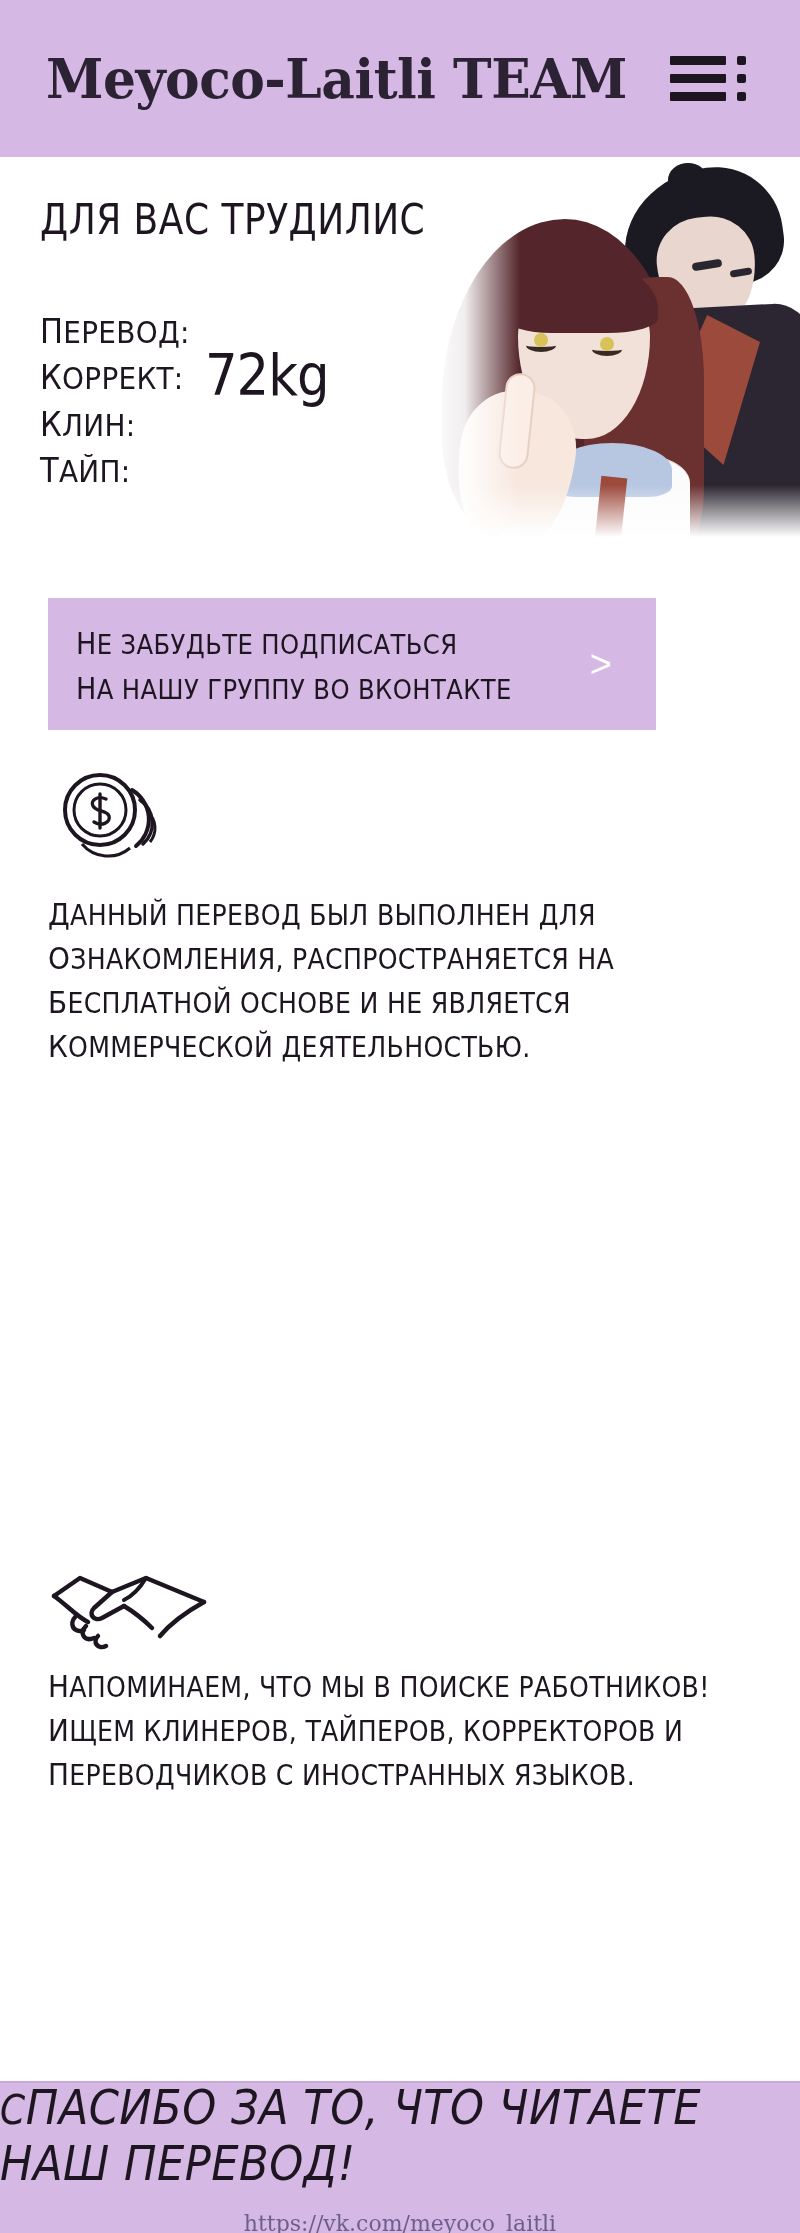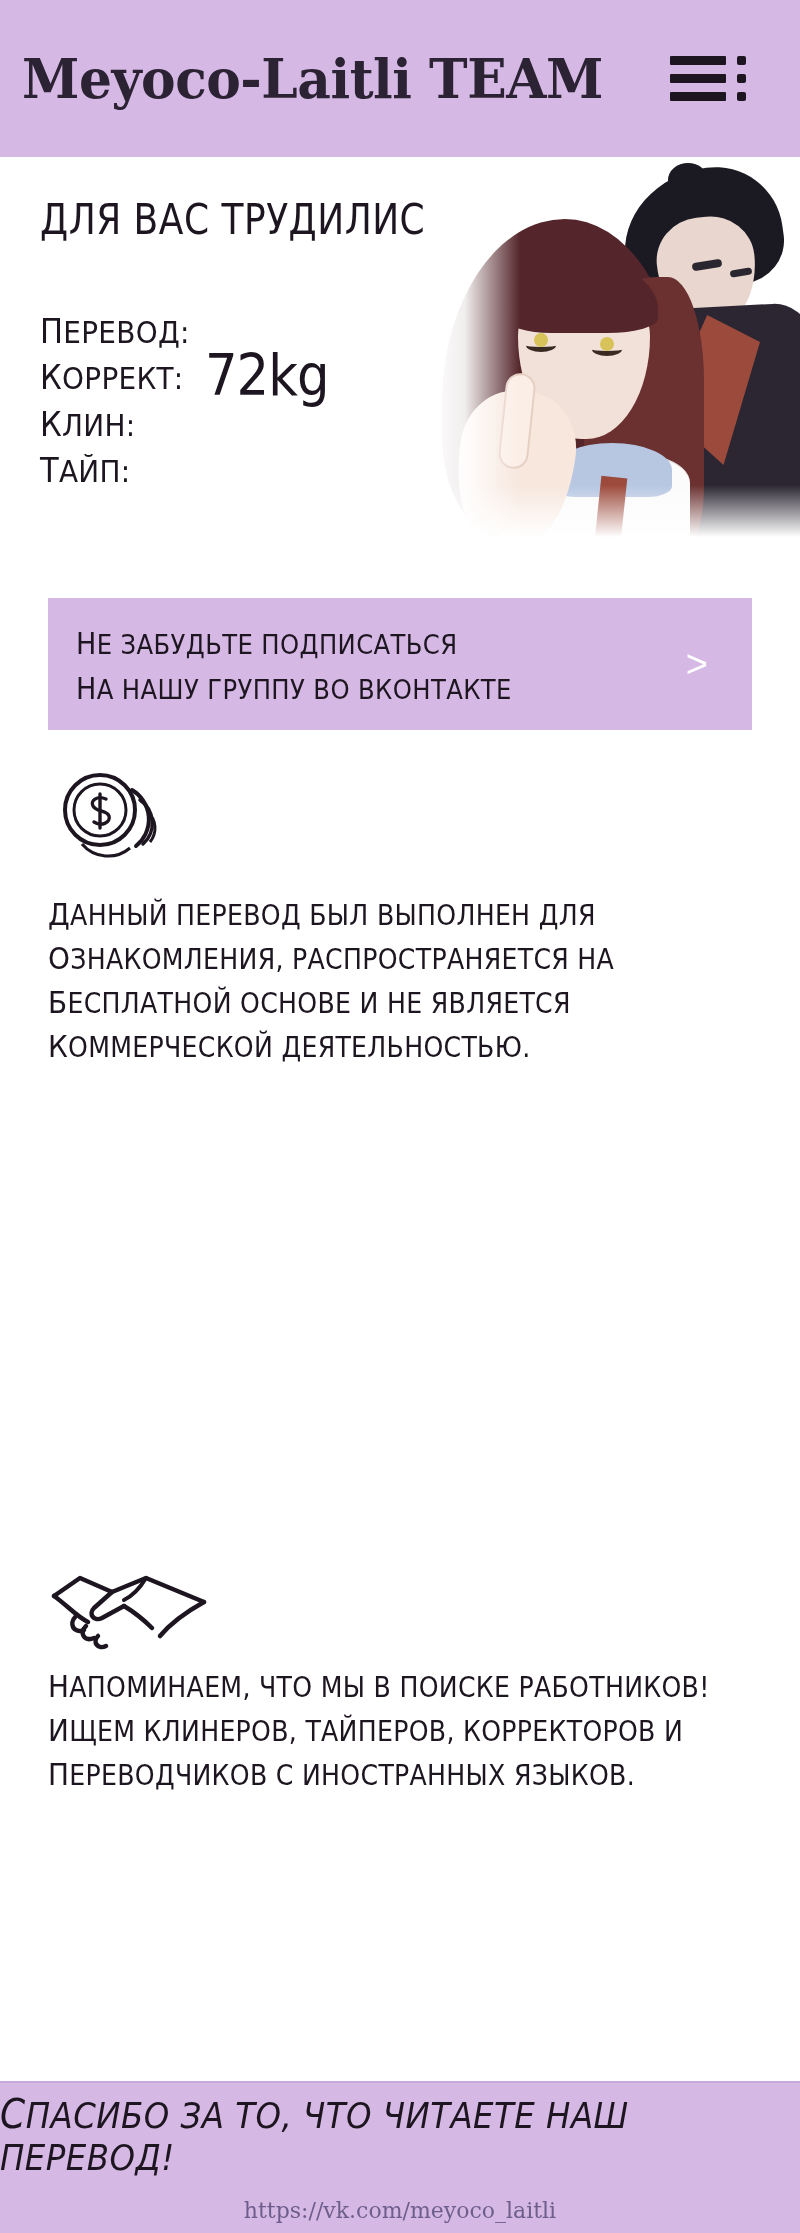--- a/index.html
+++ b/index.html
@@ -18,21 +18,21 @@
 
   
   .header {
     position: absolute;
     left: 0; top: 0;
     width: 800px; height: 157px;
     background: #d6b8e4;
     display: flex;
     align-items: center;
     justify-content: space-between;
-    padding: 0 48px 0 22px;
+    padding: 0 48px 0 46px;
   }
   .team-title {
     font-family: "DejaVu Serif", serif;
     font-weight: bold;
     font-size: 54px;
     letter-spacing: -0.5px;
     color: #2b2233;
     white-space: nowrap;
     transform: scaleX(0.96);
     transform-origin: left center;
@@ -280,21 +280,21 @@
     position: absolute;
     left: 0; bottom: 0;
     width: 372px; height: 52px;
     background: linear-gradient(to top, #ffffff 0%, rgba(255,255,255,0) 100%);
   }
 
   
   .subscribe {
     position: absolute;
     left: 48px; top: 598px;
-    width: 704px; height: 132px;
+    width: 608px; height: 132px;
     background: #d6b8e4;
     display: flex;
     align-items: center;
     justify-content: space-between;
     padding: 4px 44px 0 28px;
   }
   .subscribe-text {
     font-family: "DejaVu Sans Condensed", "Liberation Sans", sans-serif;
     font-size: 27px;
     line-height: 1.5;
@@ -352,21 +352,21 @@
     background: #d6b8e4;
     display: flex;
     flex-direction: column;
     align-items: center;
     justify-content: center;
     gap: 20px;
   }
   .thanks {
     font-family: "DejaVu Sans Condensed", "Liberation Sans", sans-serif;
     font-style: italic;
-    font-size: 36px;
+    font-size: 48px;
     color: #1d1620;
     text-transform: uppercase;
     letter-spacing: 0.5px;
   }
   .thanks::first-letter { font-size: 40px; }
   .vk-link {
     font-family: "DejaVu Serif", serif;
     font-size: 22px;
     color: #6d5e8c;
     text-decoration: none;

